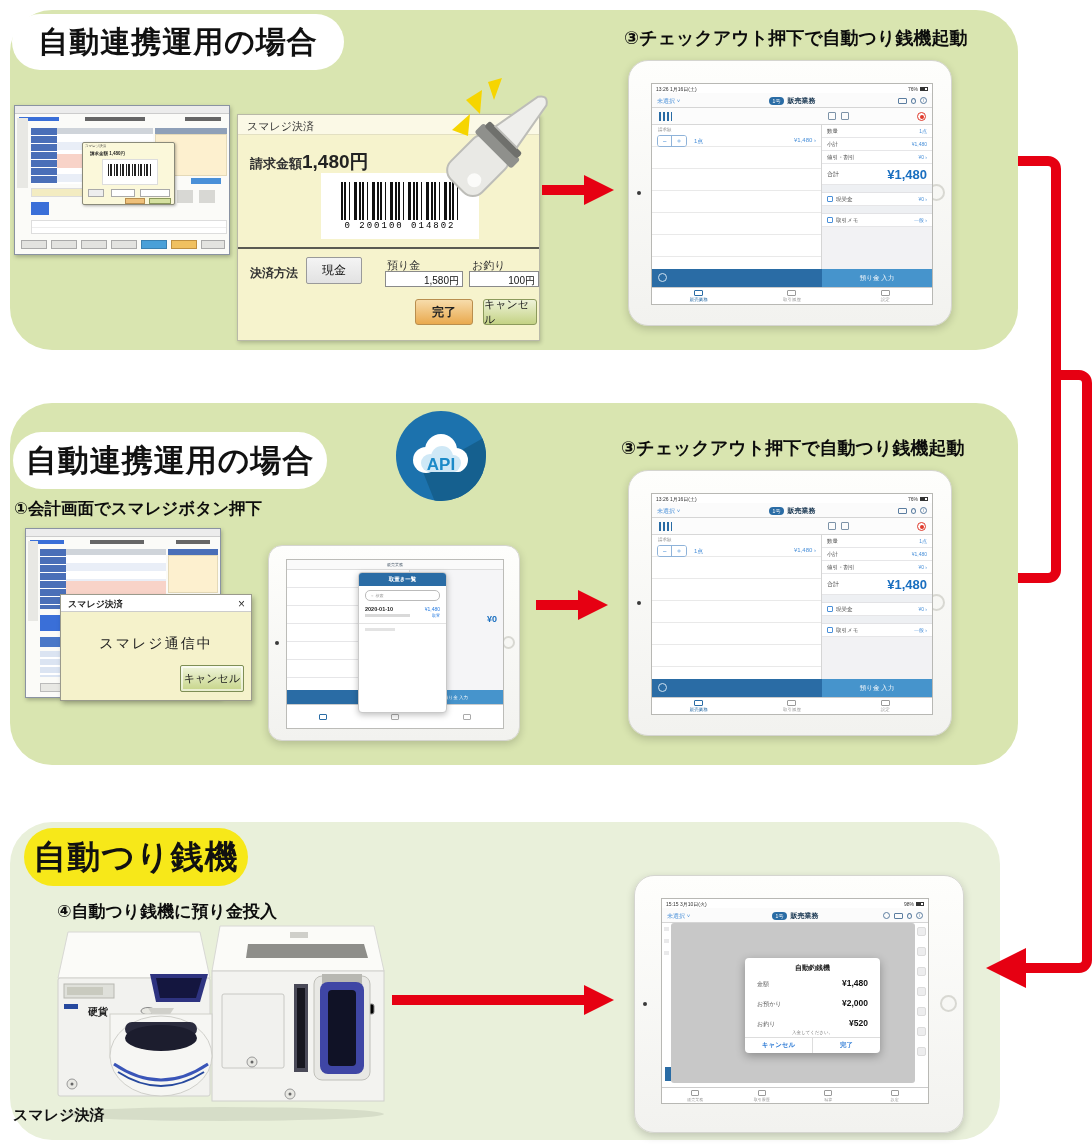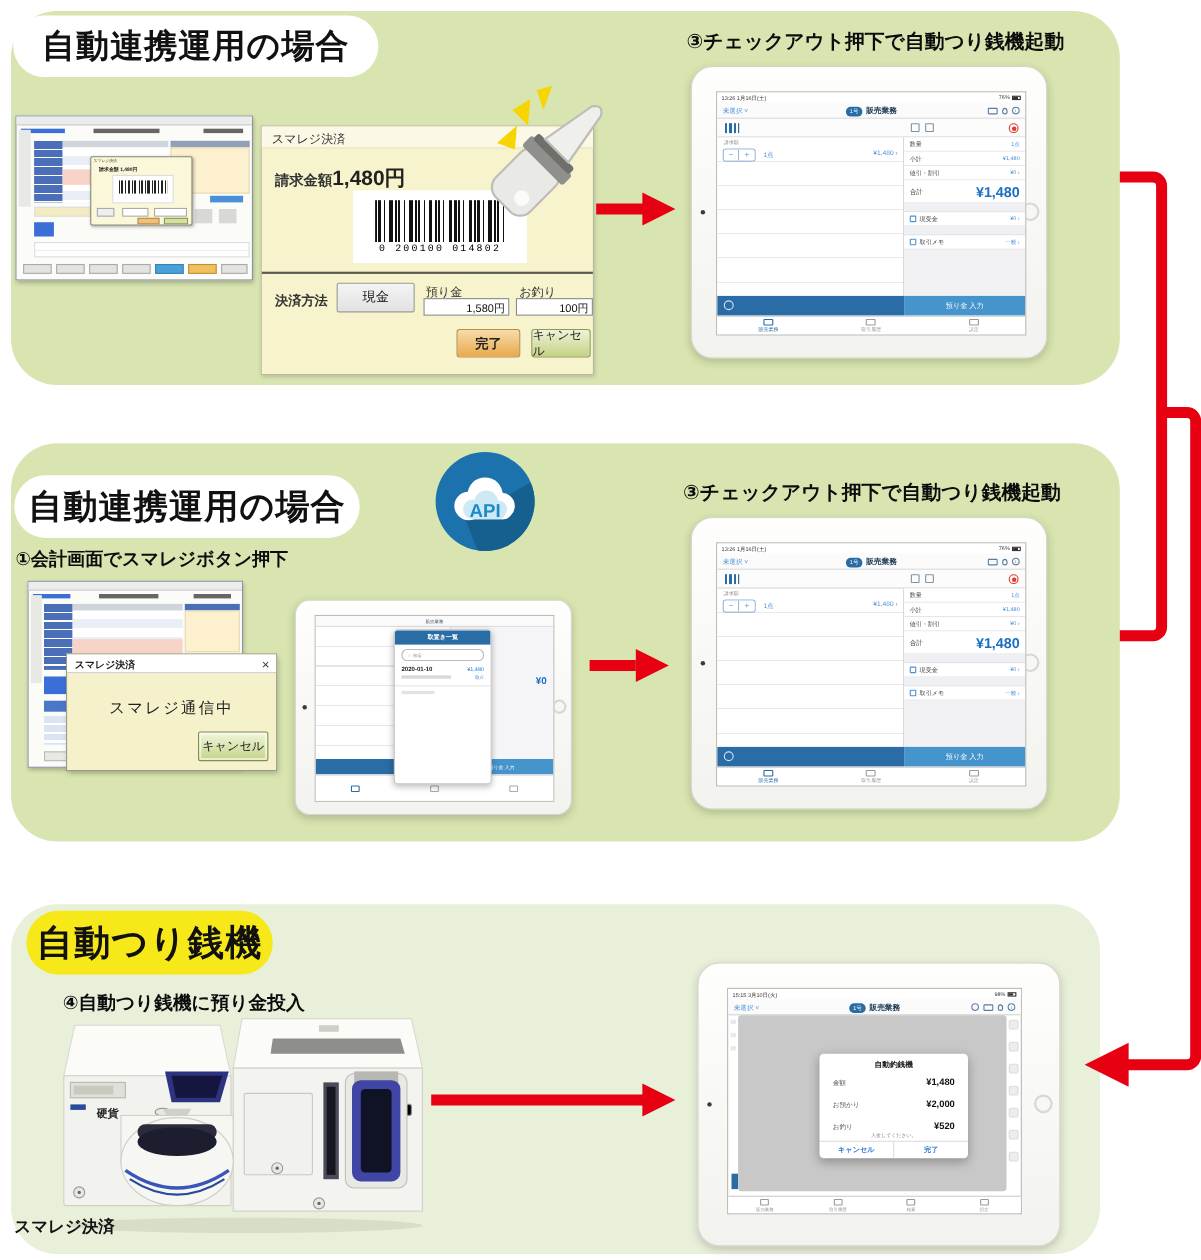--- a/index.html
+++ b/index.html
@@ -17,21 +17,21 @@
   
   .dlg1{position:absolute;left:237px;top:114px;width:303px;height:227px;background:#f6f3cd;border:1px solid #b9b9a8;box-shadow:1px 2px 4px rgba(0,0,0,.2);z-index:3}
   .dlg1-ttl{position:absolute;left:0;top:0;right:0;height:20px;background:#fbf9e6;border-bottom:1px solid #e3e0c2;font-size:11px;color:#333;padding:4px 0 0 9px}
   .amt-lb{position:absolute;left:12px;top:40px;font-size:13px;color:#333;font-weight:bold}
   .amt-v{position:absolute;left:64px;top:34px;font-size:19px;font-weight:bold;color:#222}
   .bcbox{position:absolute;left:83px;top:58px;width:158px;height:66px;background:#fff}
   .bars{position:absolute;left:20px;top:9px;right:20px;height:38px;background:repeating-linear-gradient(90deg,#111 0 2px,#fff 2px 3px,#111 3px 5px,#fff 5px 8px,#111 8px 9px,#fff 9px 13px,#111 13px 16px,#fff 16px 18px)}
   .bcdig{position:absolute;left:0;right:0;top:48px;text-align:center;font-family:"Liberation Mono","DejaVu Sans Mono",monospace;font-size:9px;letter-spacing:2px;color:#000}
   .dlg1-sep{position:absolute;left:0;right:0;top:132px;height:2px;background:#5a5a52}
   .meth-lb{position:absolute;left:12px;top:150px;font-size:12px;color:#333;font-weight:bold}
-  .cashbtn{position:absolute;left:68px;top:142px;width:71px;height:27px;background:linear-gradient(#f4f4f4,#e2e2e2);border:1px solid #9a9a9a;border-radius:2px;font-size:12px;display:flex;align-items:center;justify-content:center}
+  .cashbtn{position:absolute;left:68px;top:142px;width:56px;height:27px;background:linear-gradient(#f4f4f4,#e2e2e2);border:1px solid #9a9a9a;border-radius:2px;font-size:12px;display:flex;align-items:center;justify-content:center}
   .dep-lb{position:absolute;left:149px;top:143px;font-size:11px;color:#333}
   .dep-in{position:absolute;left:147px;top:156px;width:78px;height:16px;background:#fff;border:1px solid #8a8a8a;font-size:10px;text-align:right;padding:2px 3px 0 0}
   .chg-lb{position:absolute;left:234px;top:143px;font-size:11px;color:#333}
   .chg-in{position:absolute;left:231px;top:156px;width:70px;height:16px;background:#fff;border:1px solid #8a8a8a;font-size:10px;text-align:right;padding:2px 3px 0 0}
   .okbtn{position:absolute;left:177px;top:184px;width:58px;height:26px;background:linear-gradient(#f7dcab,#e9a94e);border:1px solid #b98e4e;border-radius:3px;font-size:12px;font-weight:bold;display:flex;align-items:center;justify-content:center;color:#222}
   .cxbtn{position:absolute;left:245px;top:184px;width:54px;height:26px;background:linear-gradient(#eef3d8,#c4d284);border:1px solid #8c9a5c;border-radius:3px;font-size:11px;display:flex;align-items:center;justify-content:center;color:#222}
 
   
   .dlg2{position:absolute;left:60px;top:594px;width:192px;height:107px;background:#f5f2cb;border:1px solid #9a9a8c;box-shadow:2px 3px 5px rgba(0,0,0,.25);z-index:6}
   .dlg2-ttl{position:absolute;left:0;top:0;right:0;height:17px;background:#fff;border-bottom:1px solid #ccc;font-size:9px;color:#222;padding:3px 0 0 7px;font-weight:bold}

